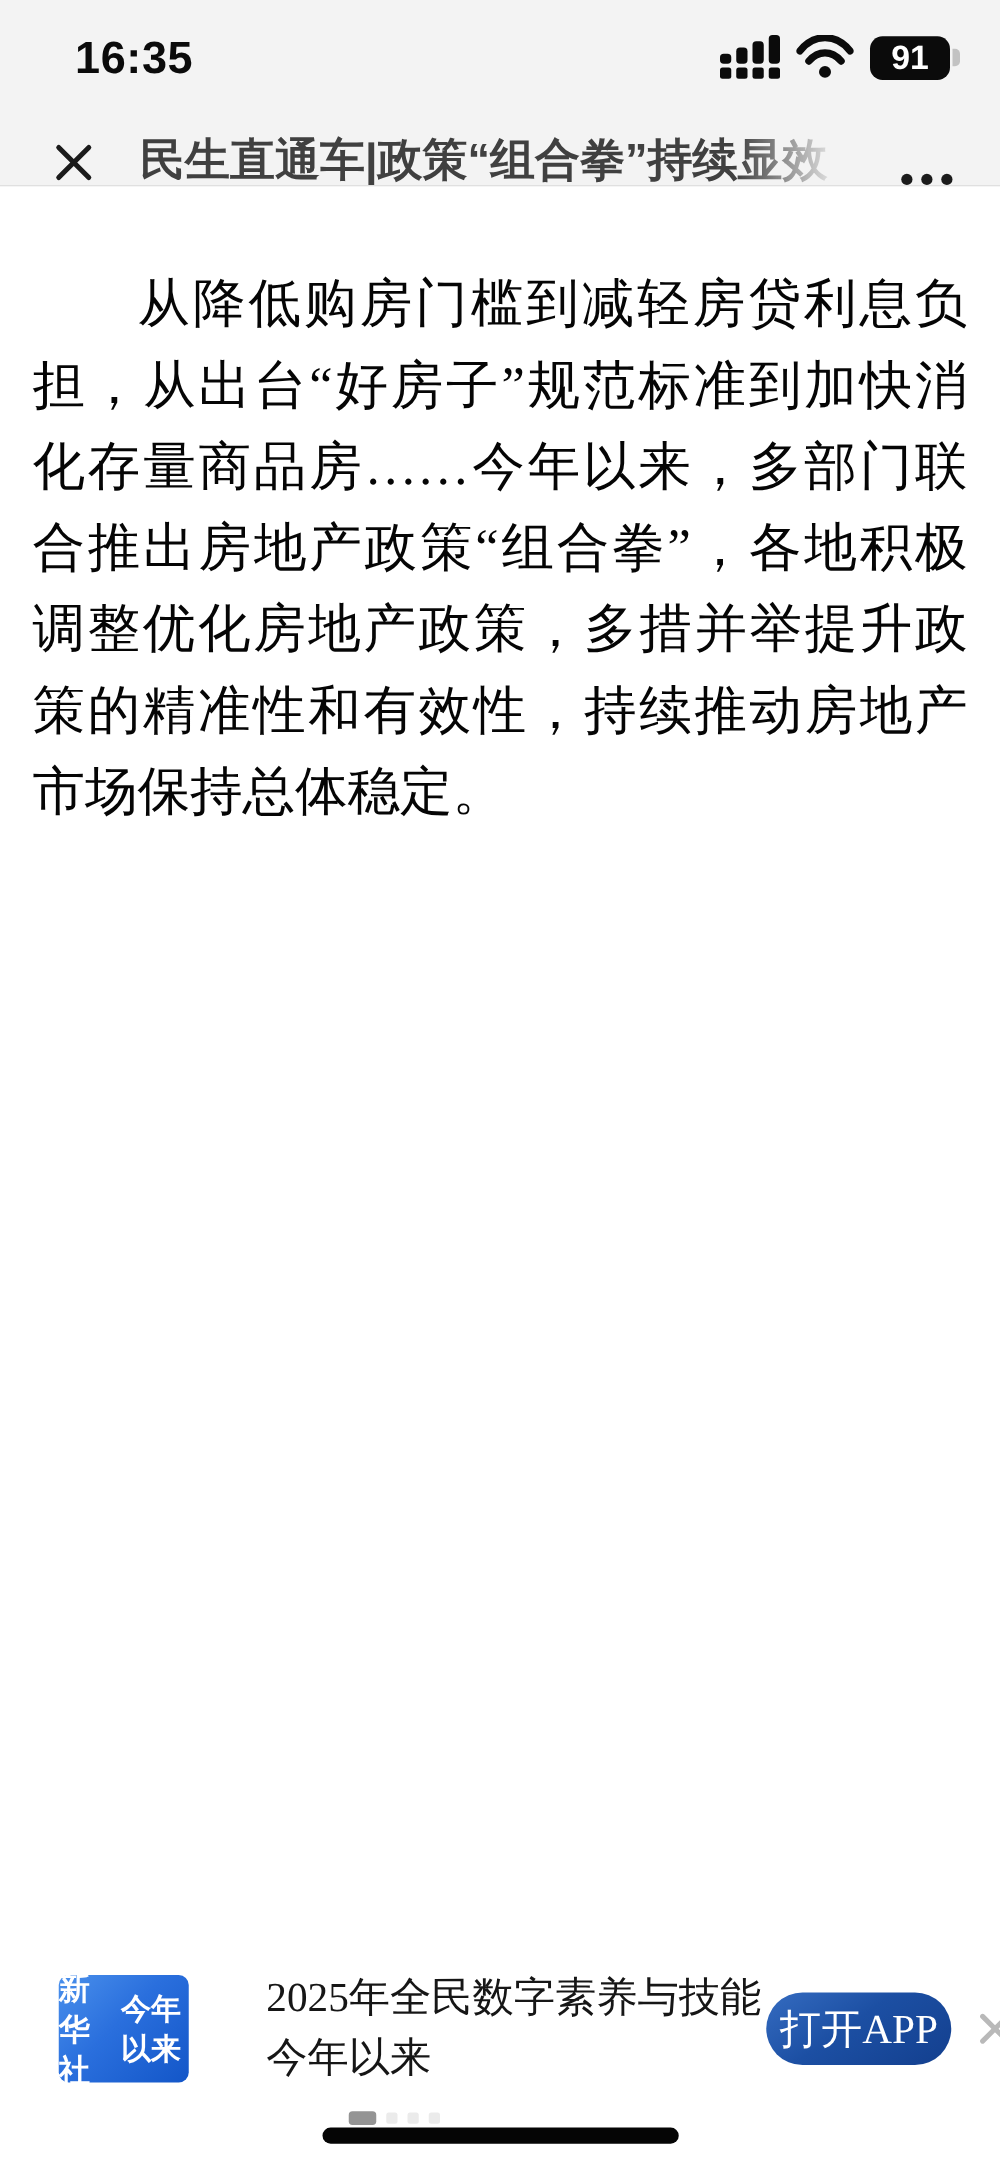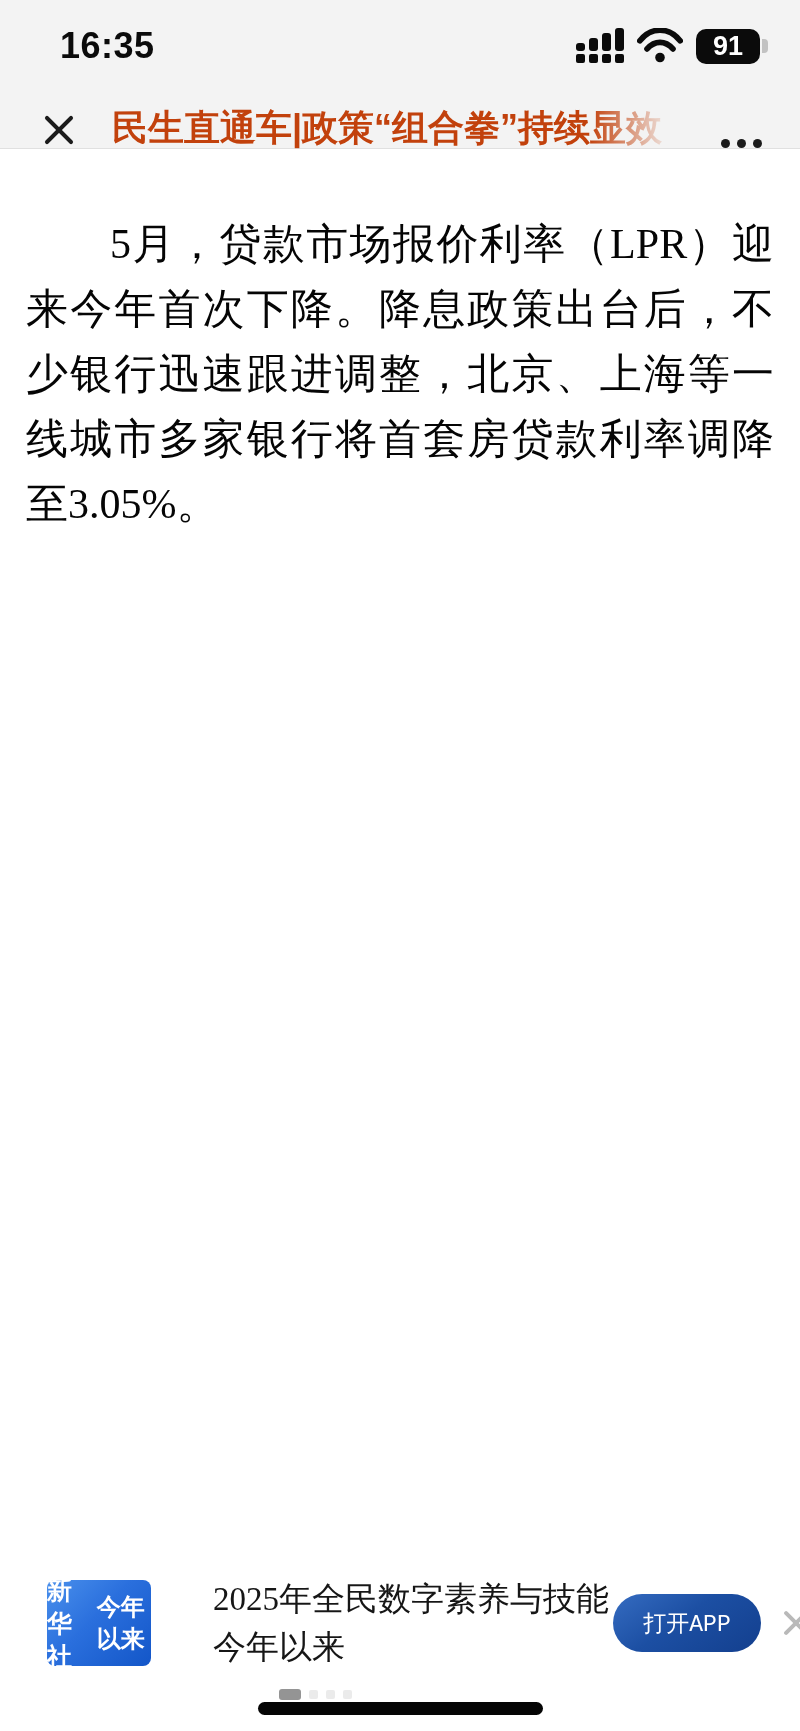--- a/index.html
+++ b/index.html
@@ -50,21 +50,21 @@
   }
   .nav-close::before, .nav-close::after {
     content: ""; position: absolute; left: -2px; top: 15px; width: 38px; height: 4px;
     background: #1b1b1b; border-radius: 2px;
   }
   .nav-close::before { transform: rotate(45deg); }
   .nav-close::after { transform: rotate(-45deg); }
 
   .nav-title {
     position: absolute; left: 112px; top: 104px; width: 568px; height: 48px;
-    font-size: 36px; font-weight: 600; color: #c2410c;
+    font-size: 36px; font-weight: 600; color: #404040;
     white-space: nowrap; overflow: hidden;
     -webkit-mask-image: linear-gradient(to right, #000 84%, rgba(0,0,0,0) 99%);
     mask-image: linear-gradient(to right, #000 84%, rgba(0,0,0,0) 99%);
   }
 
   .nav-more {
     position: absolute; right: 38px; top: 133px; display: flex; gap: 7px; cursor: pointer;
     padding: 6px 0;
   }
   .nav-more i { width: 9px; height: 9px; border-radius: 50%; background: #1b1b1b; }
@@ -107,21 +107,21 @@
   .banner-logo-inner .l2 { color: #fff; font-size: 24px; font-weight: 800; letter-spacing: 0; }
   .banner-text {
     margin-left: 60px; width: 400px; flex: 0 0 auto; cursor: pointer;
     font-family: "Liberation Serif", "DejaVu Serif", serif;
     font-size: 33px; color: #161616; line-height: 48px;
   }
   .open-app-btn {
     margin-left: auto; flex: 0 0 auto;
     width: 148px; height: 58px; border-radius: 29px; border: none; cursor: pointer;
     background: linear-gradient(145deg, #356cc1 0%, #1c4fa3 45%, #133f8e 100%);
-    color: #ffffff; font-size: 23px; font-family: Liberation Mono, monospace;
+    color: #ffffff; font-size: 33px; font-family: Liberation Serif, serif;
     display: flex; align-items: center; justify-content: center;
   }
   .banner-close {
     margin-left: 20px; flex: 0 0 auto; width: 30px; height: 30px; position: relative; cursor: pointer;
   }
   .banner-close::before, .banner-close::after {
     content: ""; position: absolute; left: -1px; top: 13px; width: 32px; height: 4px;
     background: #b9b9b9; border-radius: 2px;
   }
   .banner-close::before { transform: rotate(45deg); }
@@ -181,21 +181,21 @@
   <div class="nav-close"></div>
   <div class="nav-title">民生直通车|政策“组合拳”持续显效</div>
   <div class="nav-more">
       <i></i>
       <i></i>
       <i></i>
     </div>
 </div>
 
 <div class="article">
-  <p>5月，贷款市场报价利率（LPR）迎来今年首次下降。降息政策出台后，不少银行迅速跟进调整，北京、上海等一线城市多家银行将首套房贷款利率调降至3.05%。</p>
+  <p>从降低购房门槛到减轻房贷利息负担，从出台“好房子”规范标准到加快消化存量商品房……今年以来，多部门联合推出房地产政策“组合拳”，各地积极调整优化房地产政策，多措并举提升政策的精准性和有效性，持续推动房地产市场保持总体稳定。</p>
 
 </div>
 
 <div class="banner">
   <div class="banner-logo">
     <div class="banner-logo-inner">
       <span class="l1">新华社</span>
       <span class="l2">今年以来</span>
     </div>
   </div>

